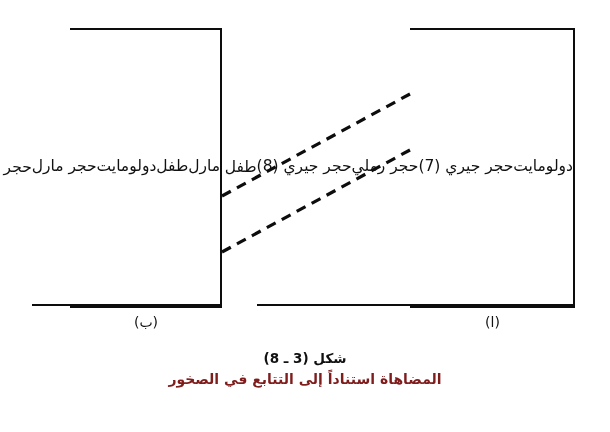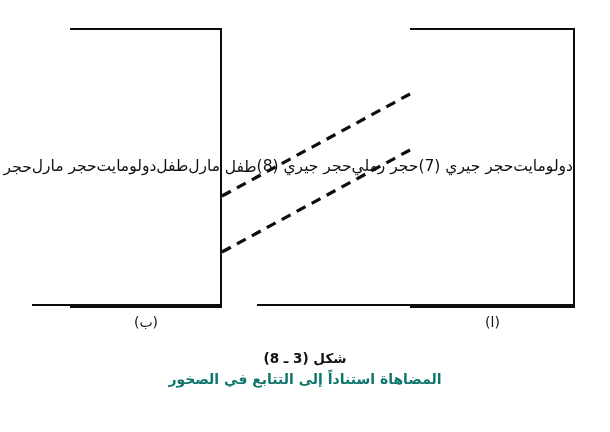--- a/index.html
+++ b/index.html
@@ -107,21 +107,21 @@
   #figure-number {
     font-size: 13.5px;
     font-weight: bold;
     color: #111111;
     line-height: 1.55;
     white-space: nowrap;
   }
   #figure-title {
     font-size: 14px;
     font-weight: bold;
-    color: #0f766e;
+    color: #7f1d1d;
     line-height: 1.55;
     white-space: nowrap;
   }
 </style>
 </head>
 <body>
 
 <div id="figure-root">
 
   <div class="column" id="column-b">

